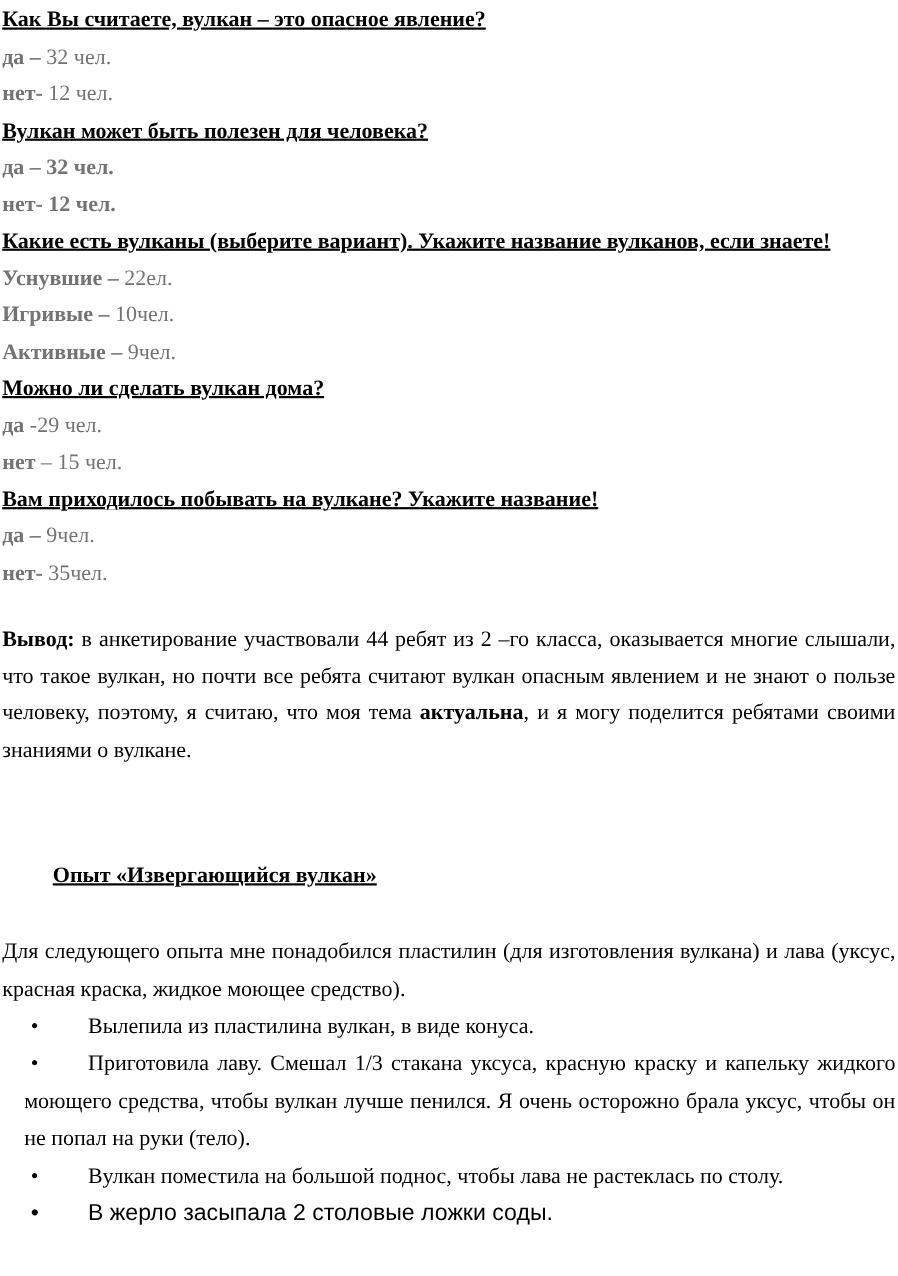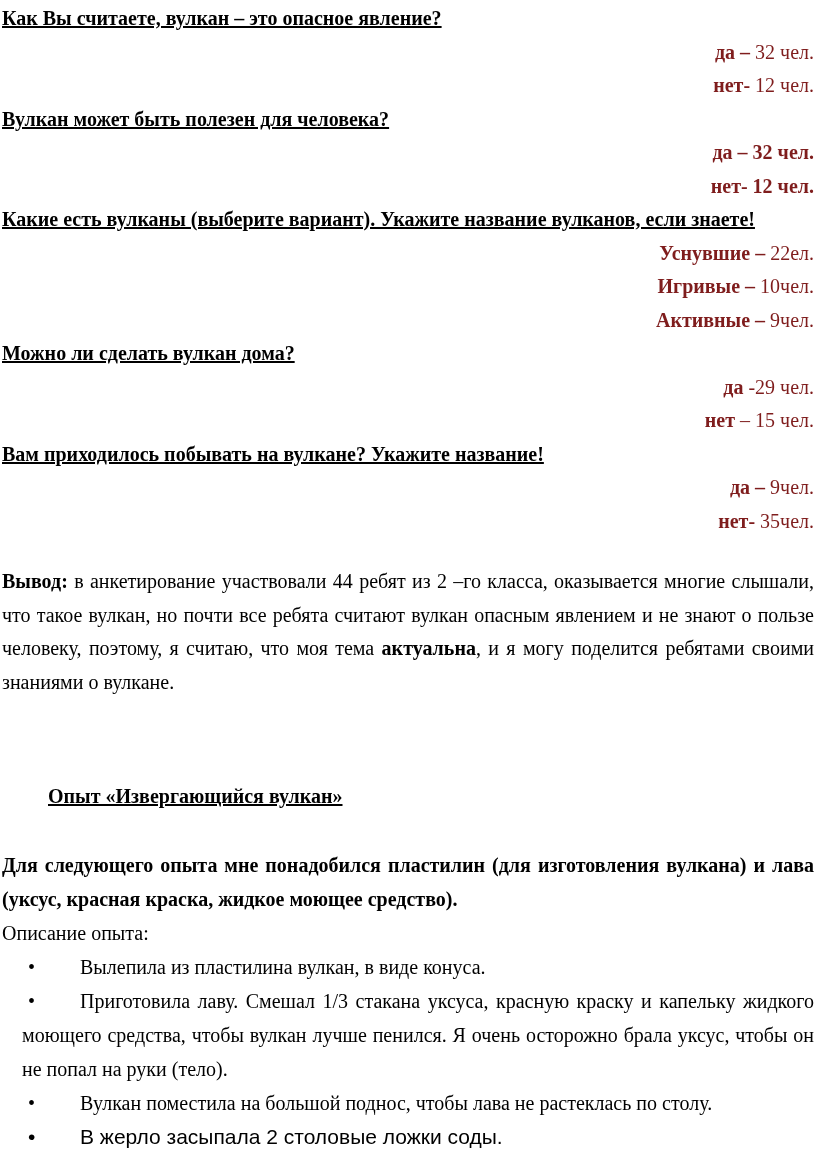--- a/index.html
+++ b/index.html
@@ -13,37 +13,37 @@
     color: #000000;
     font-family: "Liberation Serif", "DejaVu Serif", serif;
     font-size: 20px;
     line-height: 33.5px;
   }
   p { margin: 0; }
   .q {
     font-weight: bold;
     text-decoration: underline;
   }
-  .a { color: #7f1d1d; text-align: right; }
+  .a { color: #737373; }
   .a .lbl { font-weight: bold; }
   .concl {
     margin-top: 27px;
     text-align: justify;
   }
   .concl .b { font-weight: bold; }
   .exp-title {
     margin: 81px 0 0 46px;
     font-weight: bold;
     text-decoration: underline;
   }
   .bottom {
     margin-top: 34px;
     line-height: 34px;
   }
-  .intro { text-align: justify; font-weight: bold; }
+  .intro { text-align: justify; }
   .step { text-align: justify; margin-left: 20px; }
   .bullet {
     display: inline-block;
     width: 58px;
     box-sizing: border-box;
     padding-left: 6px;
   }
   .step.sans {
     font-family: "Liberation Sans", "DejaVu Sans", sans-serif;
     font-size: 21px;
@@ -78,21 +78,20 @@
     <p class="a"><span class="lbl">нет-</span><span> 35чел.</span></p>
 
   </div>
 
   <p class="concl"><span class="b">Вывод:</span><span> в анкетирование участвовали 44 ребят из 2 –го класса, оказывается многие слышали, что такое вулкан, но почти все ребята считают вулкан опасным явлением и не знают о пользе человеку, поэтому, я считаю, что моя тема </span><span class="b">актуальна</span><span>, и я могу поделится ребятами своими знаниями о вулкане.</span></p>
 
   <p class="exp-title">Опыт «Извергающийся вулкан»</p>
 
   <div class="bottom">
     <p class="intro">Для следующего опыта мне понадобился пластилин (для изготовления вулкана) и лава (уксус, красная краска, жидкое моющее средство).</p>
-    <p>Описание опыта:</p>
 
     <p class="step"><span class="bullet">•</span><span>Вылепила из пластилина вулкан, в виде конуса.</span></p>
     <p class="step"><span class="bullet">•</span><span>Приготовила лаву. Смешал 1/3 стакана уксуса, красную краску и капельку жидкого моющего средства, чтобы вулкан лучше пенился. Я очень осторожно брала уксус, чтобы он не попал на руки (тело).</span></p>
     <p class="step"><span class="bullet">•</span><span>Вулкан поместила на большой поднос, чтобы лава не растеклась по столу.</span></p>
     <p class="step sans"><span class="bullet">•</span><span>В жерло засыпала 2 столовые ложки соды.</span></p>
   </div>
 
 </div>
 
 </body></html>

